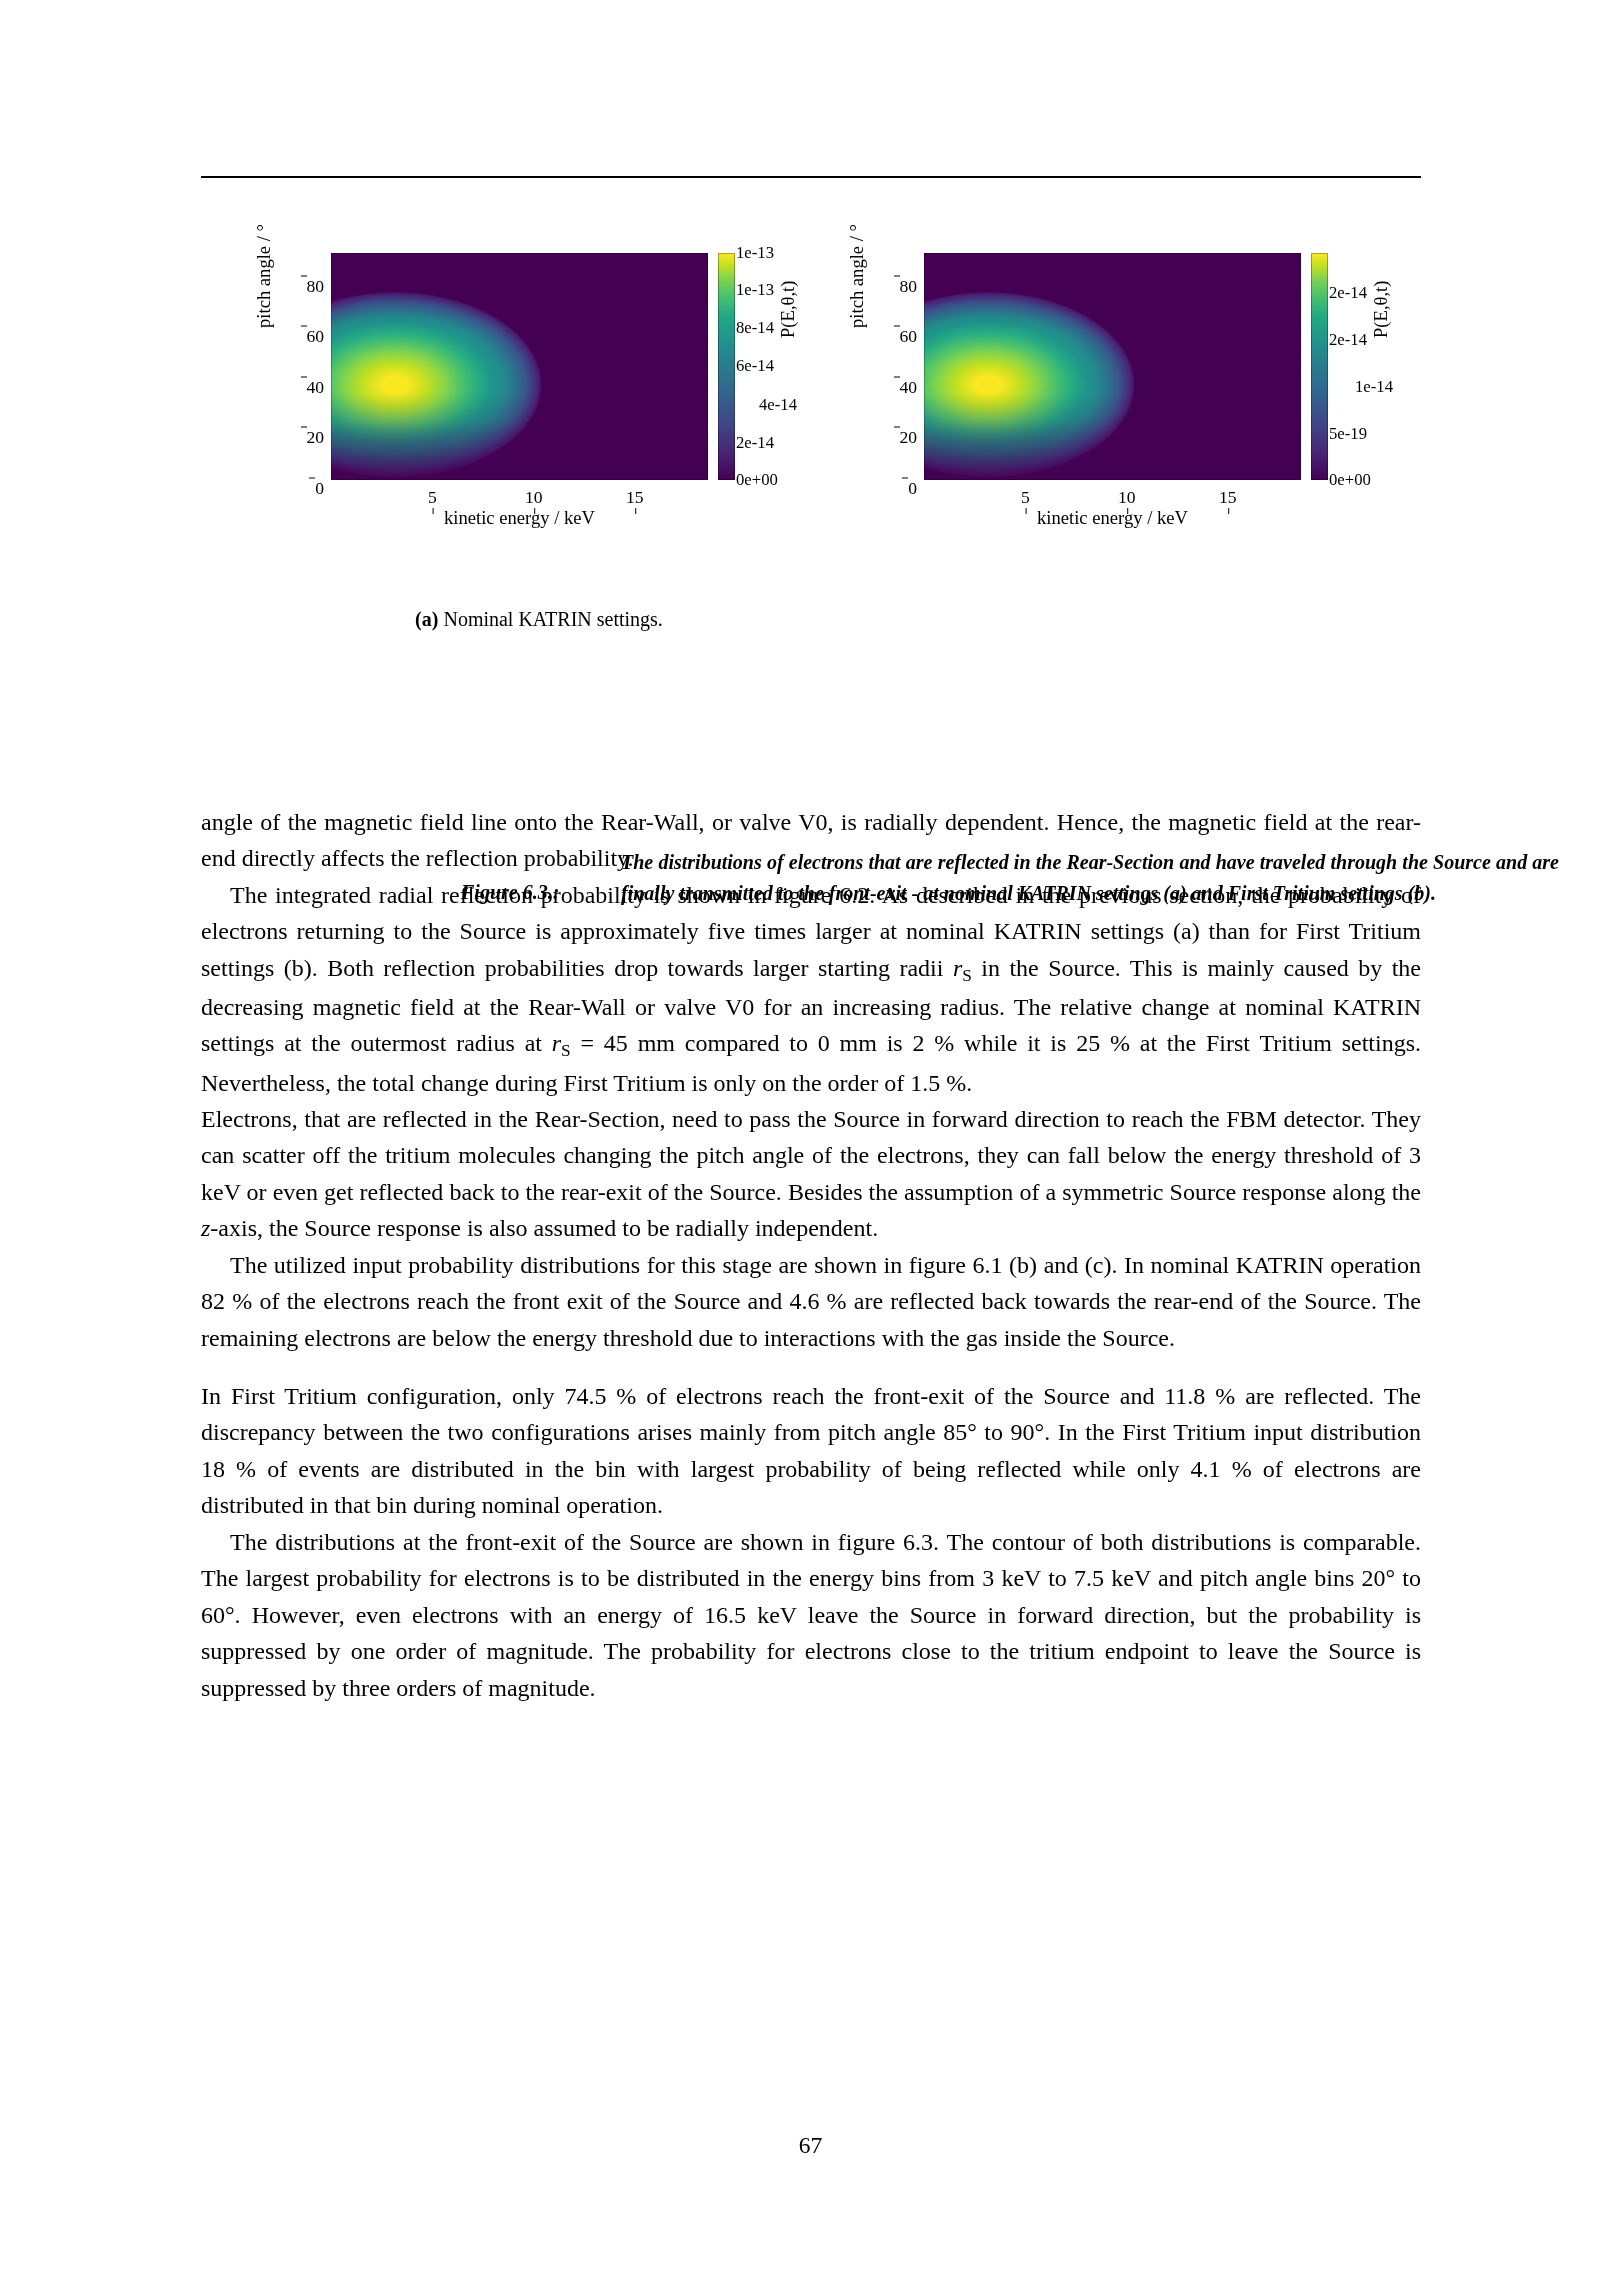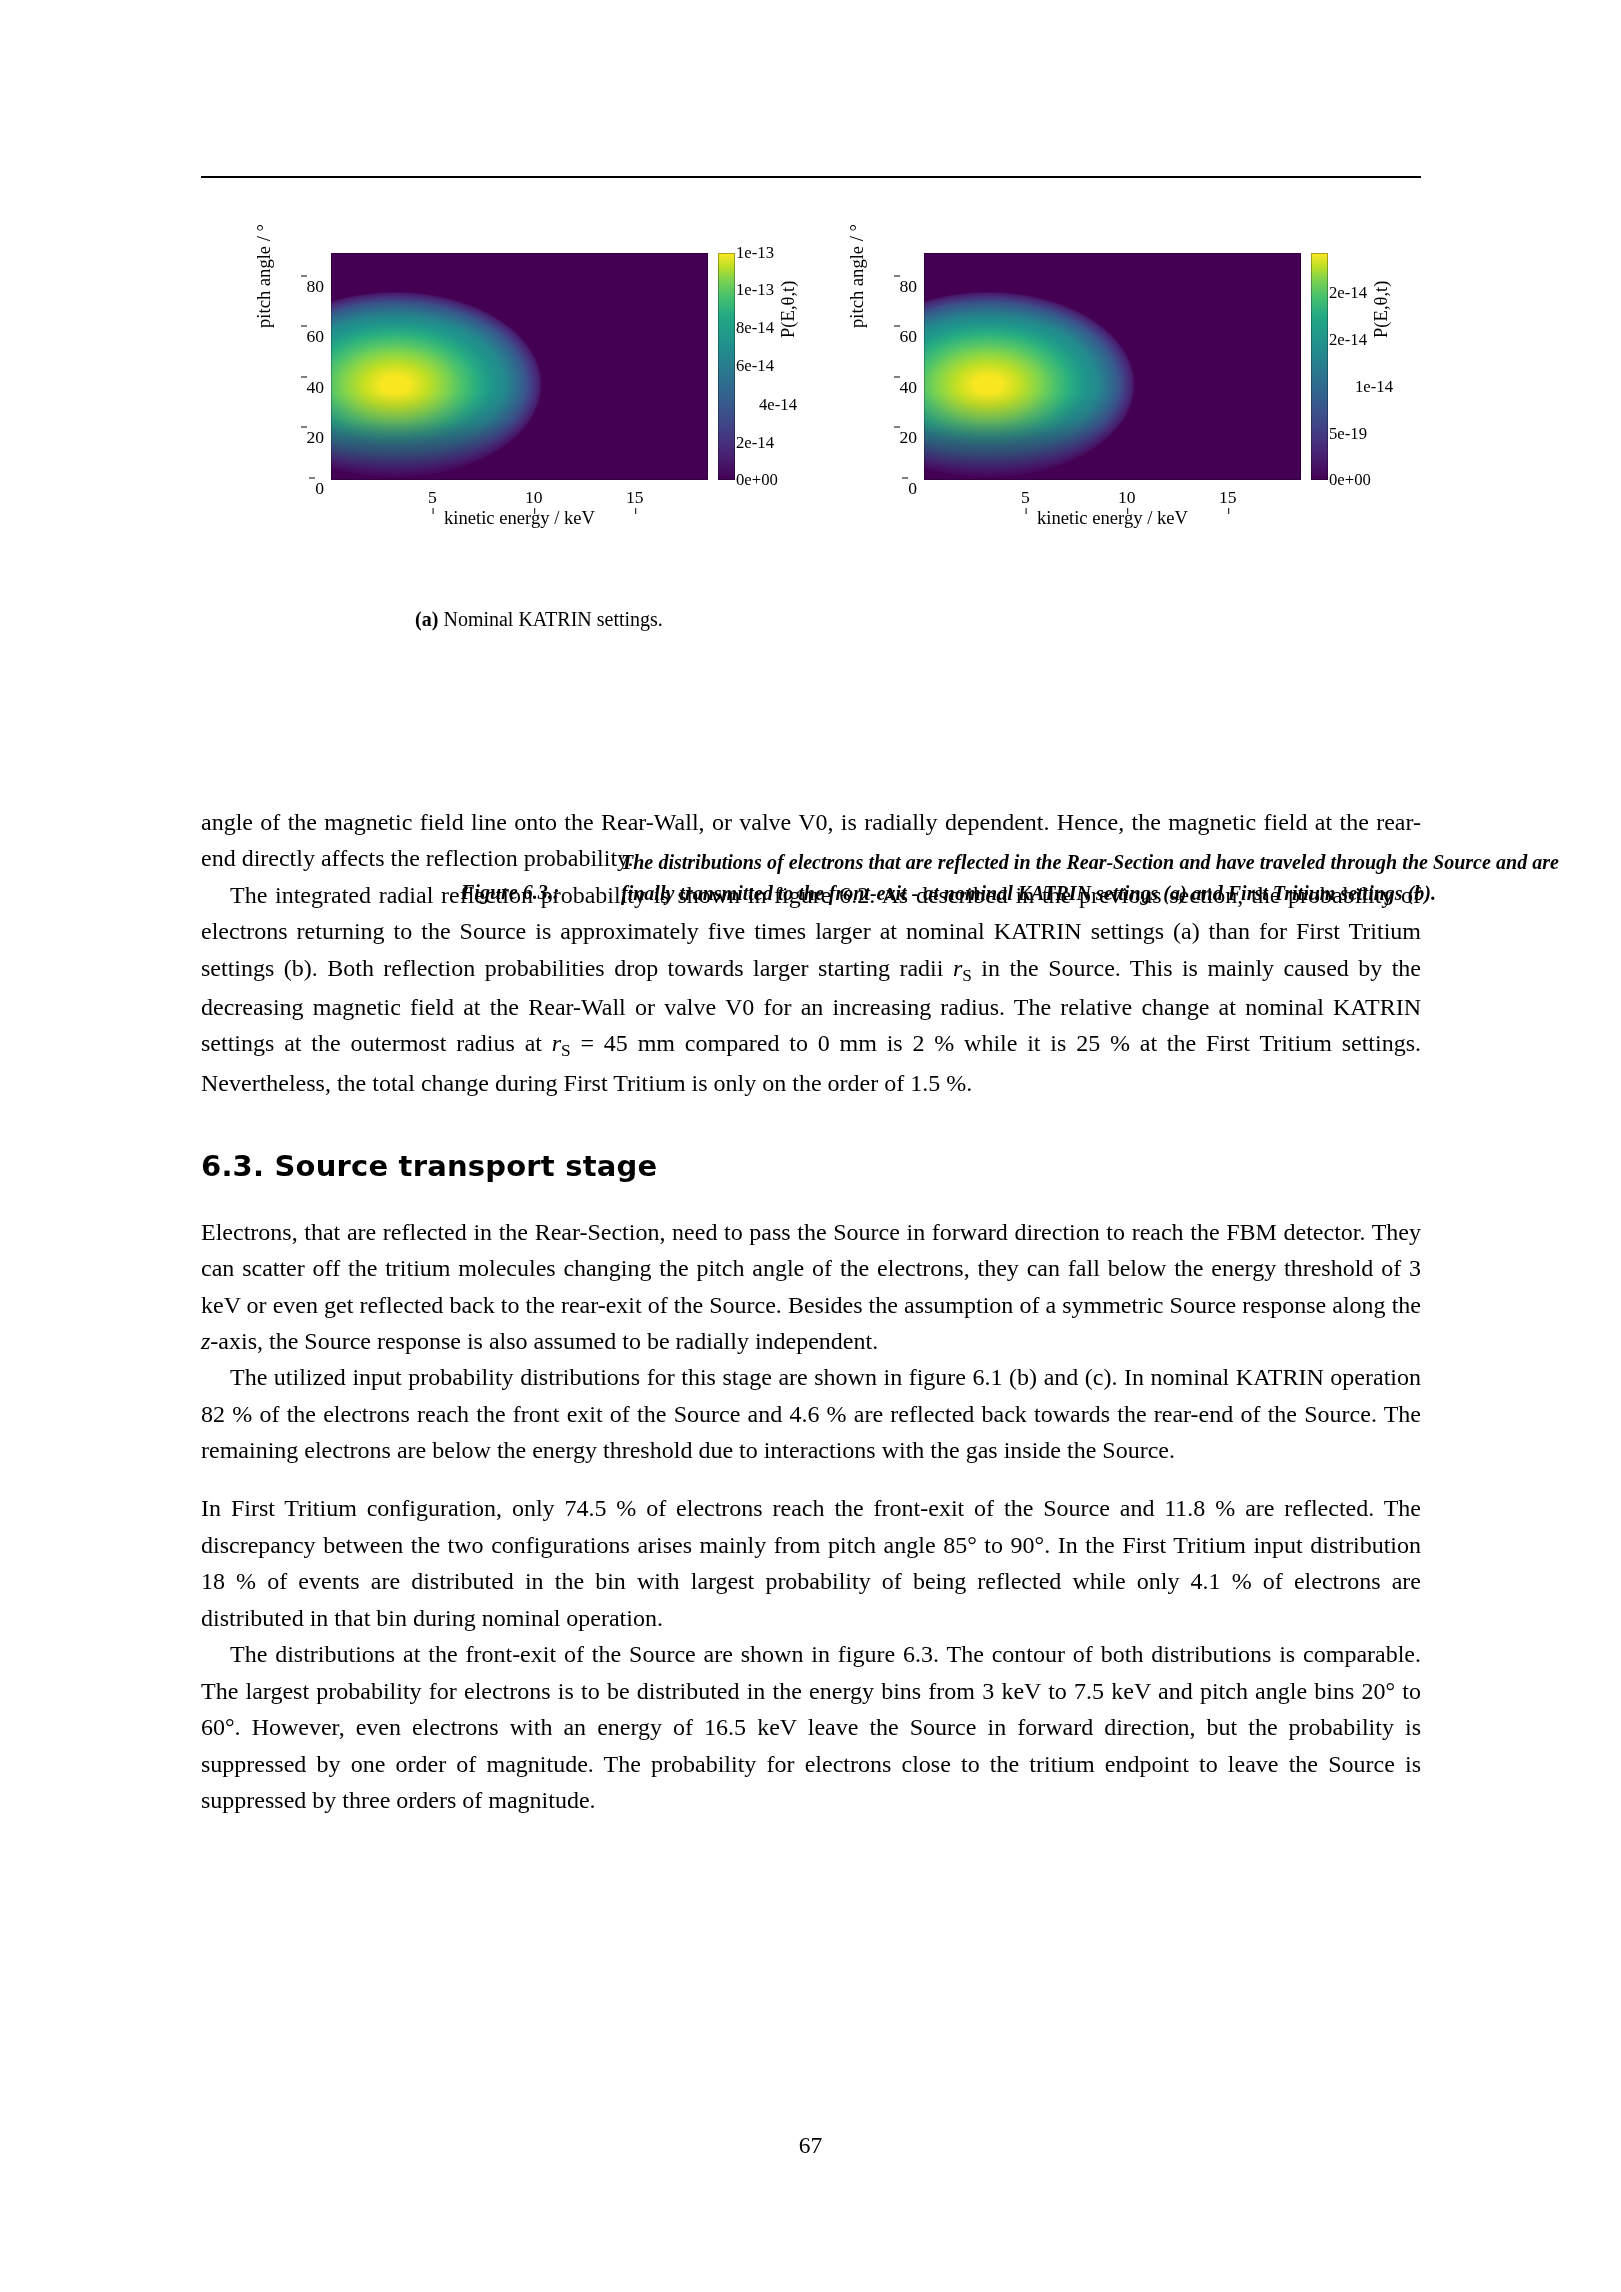--- a/index.html
+++ b/index.html
@@ -321,21 +321,20 @@
     <div class="figcaption">
       <span class="lbl-wrap"><span class="lbl">Figure 6.3.:</span></span>
       <span class="figcaption-body">The distributions of electrons that are reflected in the Rear-Section and have traveled through the Source and are finally transmitted to the front-exit - at nominal KATRIN settings (a) and First Tritium settings (b).</span>
     </div>
   </div>
 
   <div class="body">
     <p>angle of the magnetic field line onto the Rear-Wall, or valve V0, is radially dependent. Hence, the magnetic field at the rear-end directly affects the reflection probability.</p>
     <p class="indent"><span>The integrated radial reflection probability is shown in figure 6.2. As described in the previous section, the probability of electrons returning to the Source is approximately five times larger at nominal KATRIN settings (a) than for First Tritium settings (b). Both reflection probabilities drop towards larger starting radii </span><span class="it">r</span><span class="sub">S</span><span> in the Source. This is mainly caused by the decreasing magnetic field at the Rear-Wall or valve V0 for an increasing radius. The relative change at nominal KATRIN settings at the outermost radius at </span><span class="it">r</span><span class="sub">S</span><span> = 45 mm compared to 0 mm is 2 % while it is 25 % at the First Tritium settings. Nevertheless, the total change during First Tritium is only on the order of 1.5 %.</span></p>
 
-    <h2 class="section">6.3.  Source transport stage</h2>
 
     <p><span>Electrons, that are reflected in the Rear-Section, need to pass the Source in forward direction to reach the FBM detector. They can scatter off the tritium molecules changing the pitch angle of the electrons, they can fall below the energy threshold of 3 keV or even get reflected back to the rear-exit of the Source. Besides the assumption of a symmetric Source response along the </span><span class="it">z</span><span>-axis, the Source response is also assumed to be radially independent.</span></p>
     <p class="indent">The utilized input probability distributions for this stage are shown in figure 6.1 (b) and (c). In nominal KATRIN operation 82 % of the electrons reach the front exit of the Source and 4.6 % are reflected back towards the rear-end of the Source. The remaining electrons are below the energy threshold due to interactions with the gas inside the Source.</p>
     <div class="gap"></div>
     <p>In First Tritium configuration, only 74.5 % of electrons reach the front-exit of the Source and 11.8 % are reflected. The discrepancy between the two configurations arises mainly from pitch angle 85° to 90°. In the First Tritium input distribution 18 % of events are distributed in the bin with largest probability of being reflected while only 4.1 % of electrons are distributed in that bin during nominal operation.</p>
     <p class="indent">The distributions at the front-exit of the Source are shown in figure 6.3. The contour of both distributions is comparable. The largest probability for electrons is to be distributed in the energy bins from 3 keV to 7.5 keV and pitch angle bins 20° to 60°. However, even electrons with an energy of 16.5 keV leave the Source in forward direction, but the probability is suppressed by one order of magnitude. The probability for electrons close to the tritium endpoint to leave the Source is suppressed by three orders of magnitude.</p>
   </div>
 
   <div class="pagenum">67</div>
 </div>

